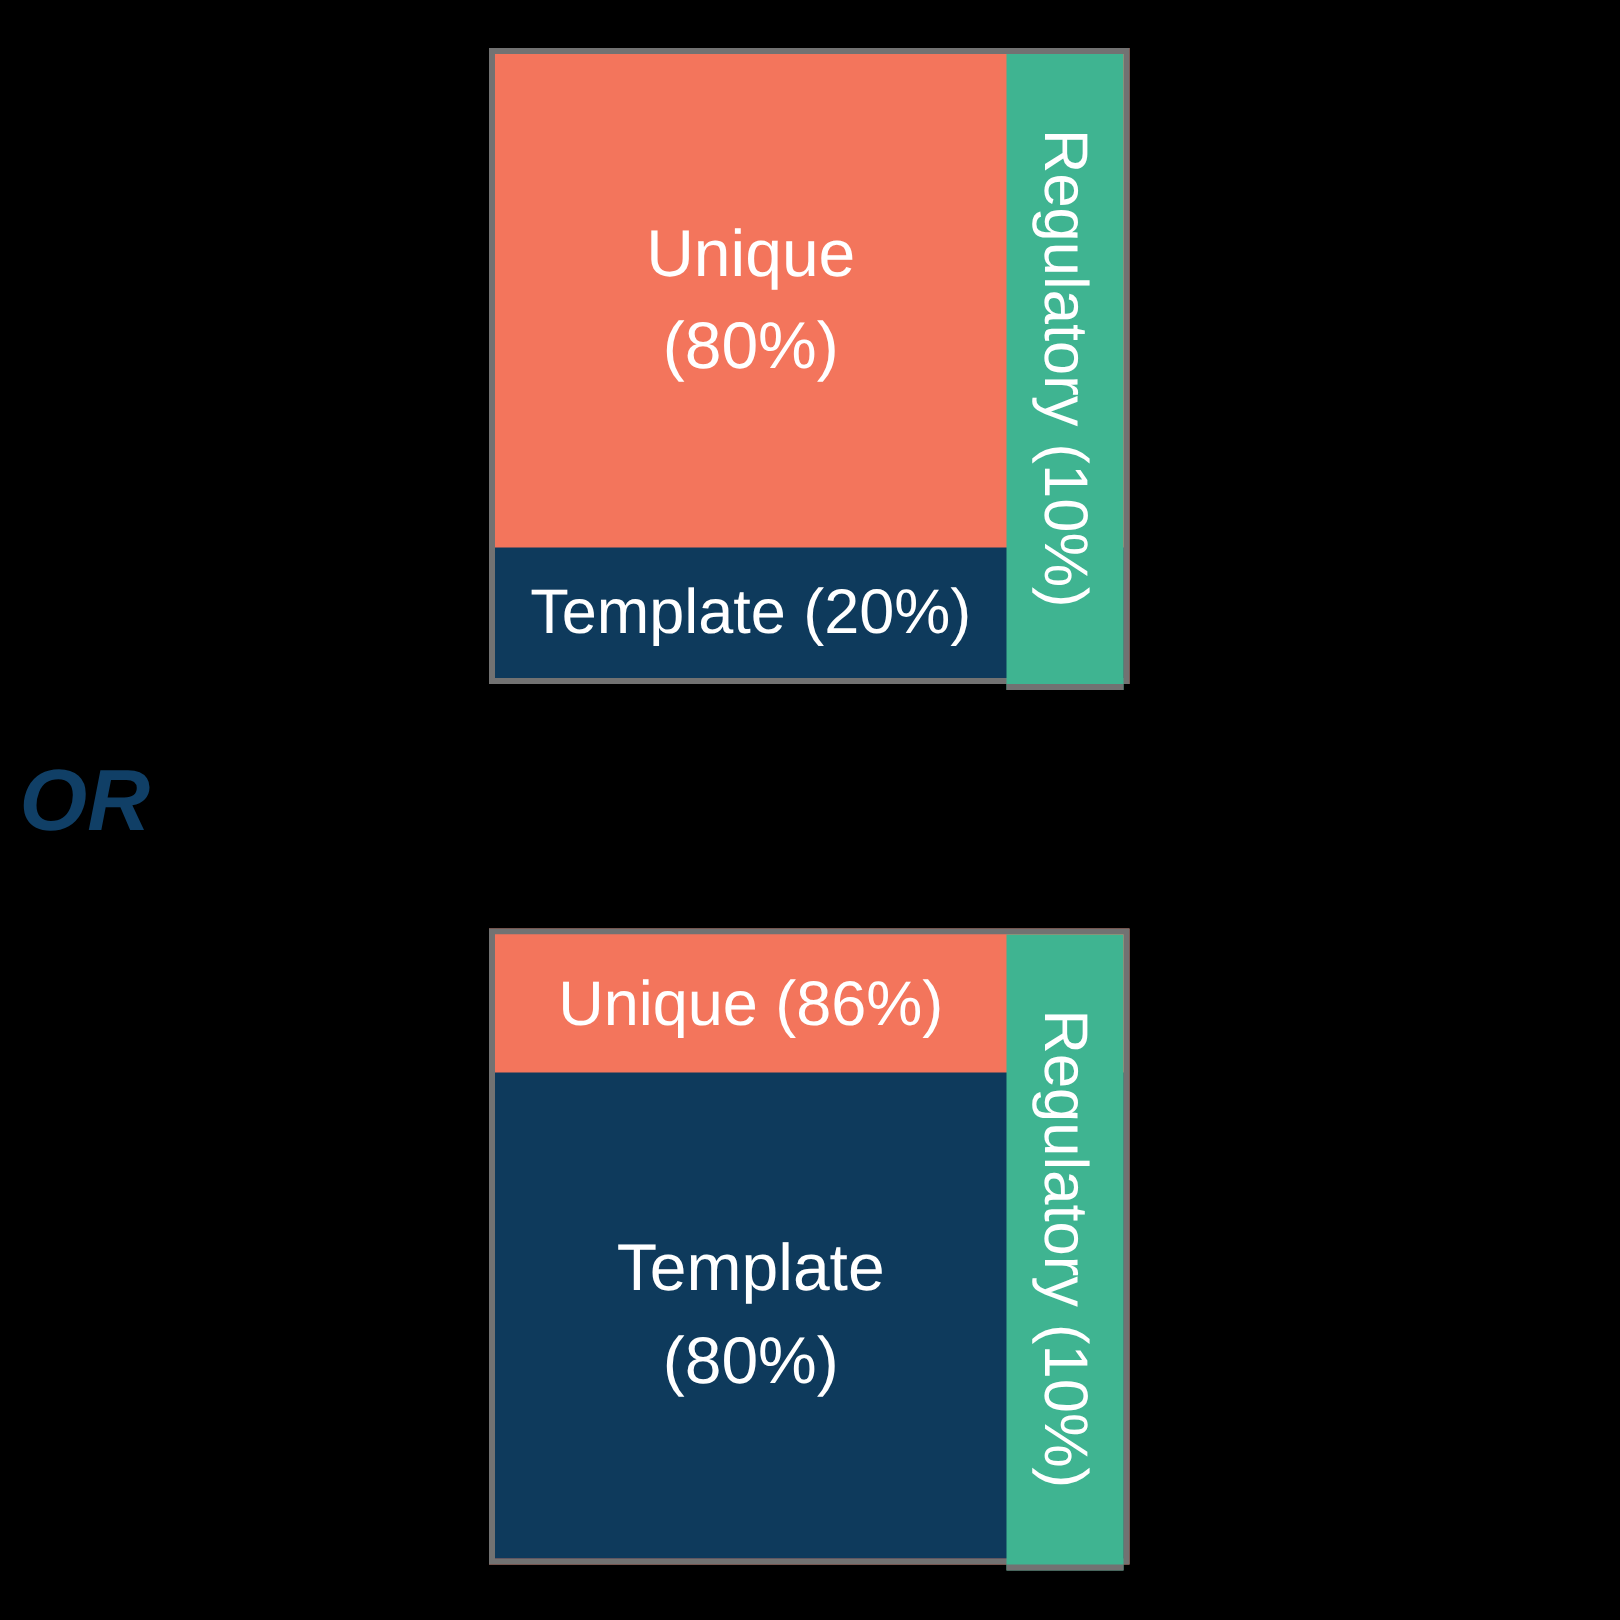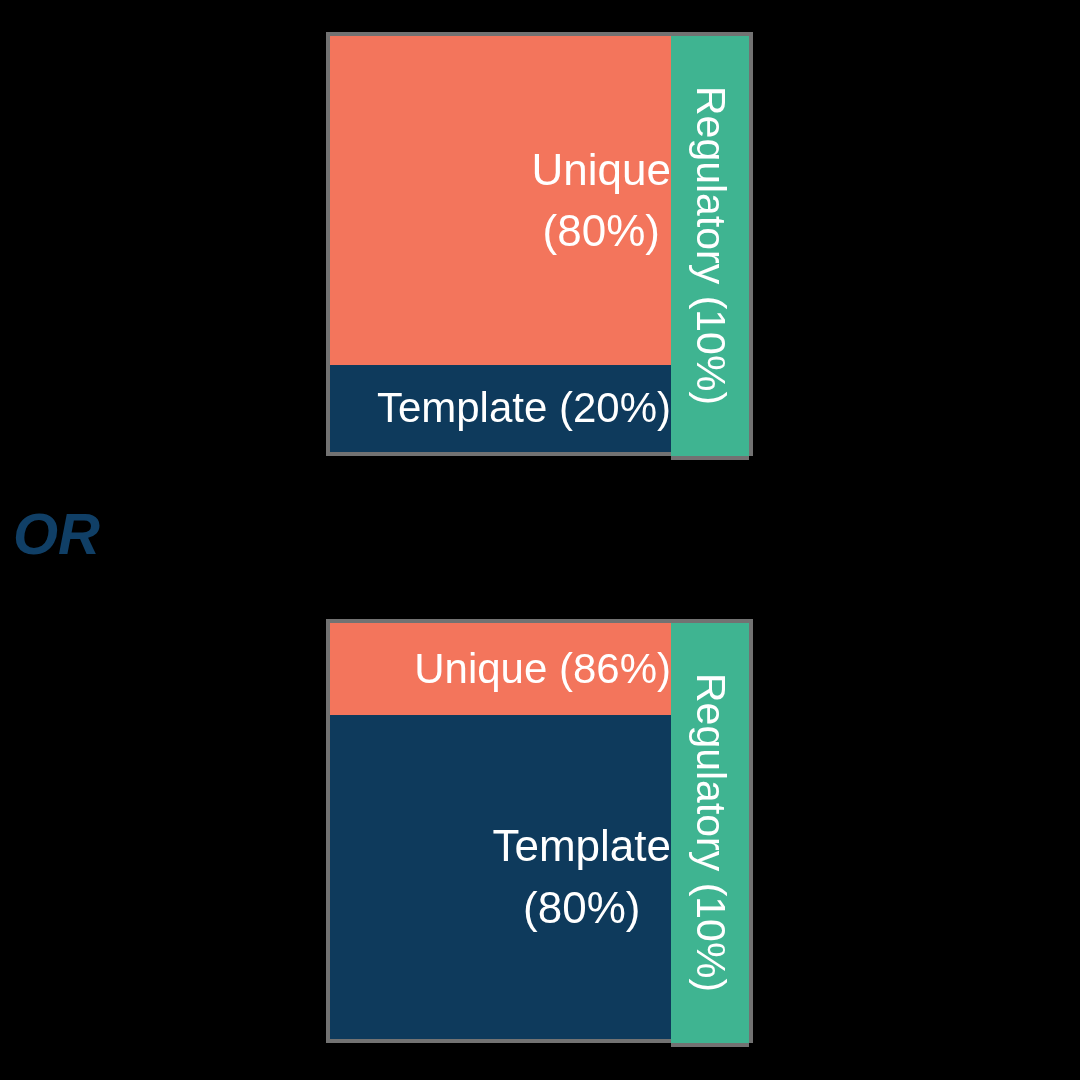--- a/index.html
+++ b/index.html
@@ -27,22 +27,22 @@
   #sq-a { top: 32px; }
   #sq-b { top: 619px; }
   .seg {
     display: flex;
     align-items: center;
     justify-content: center;
     box-sizing: border-box;
     padding-right: 78px; 
     color: var(--label_text, #FFFFFF);
   }
-  .seg.unique   { background: var(--unique, #F3755C); justify-content: flex-end; }
-  .seg.template { background: var(--template, #0E3A5C); justify-content: flex-end; }
+  .seg.unique   { background: var(--unique, #F3755C); }
+  .seg.template { background: var(--template, #0E3A5C); }
   #sq-a .unique   { height: 79%; }
   #sq-a .template { height: 21%; }
   #sq-b .unique   { height: 22%; }
   #sq-b .template { height: 78%; }
   .lines {
     text-align: center;
     font-size: 44px;
     line-height: 1.4;
   }
   .single {

